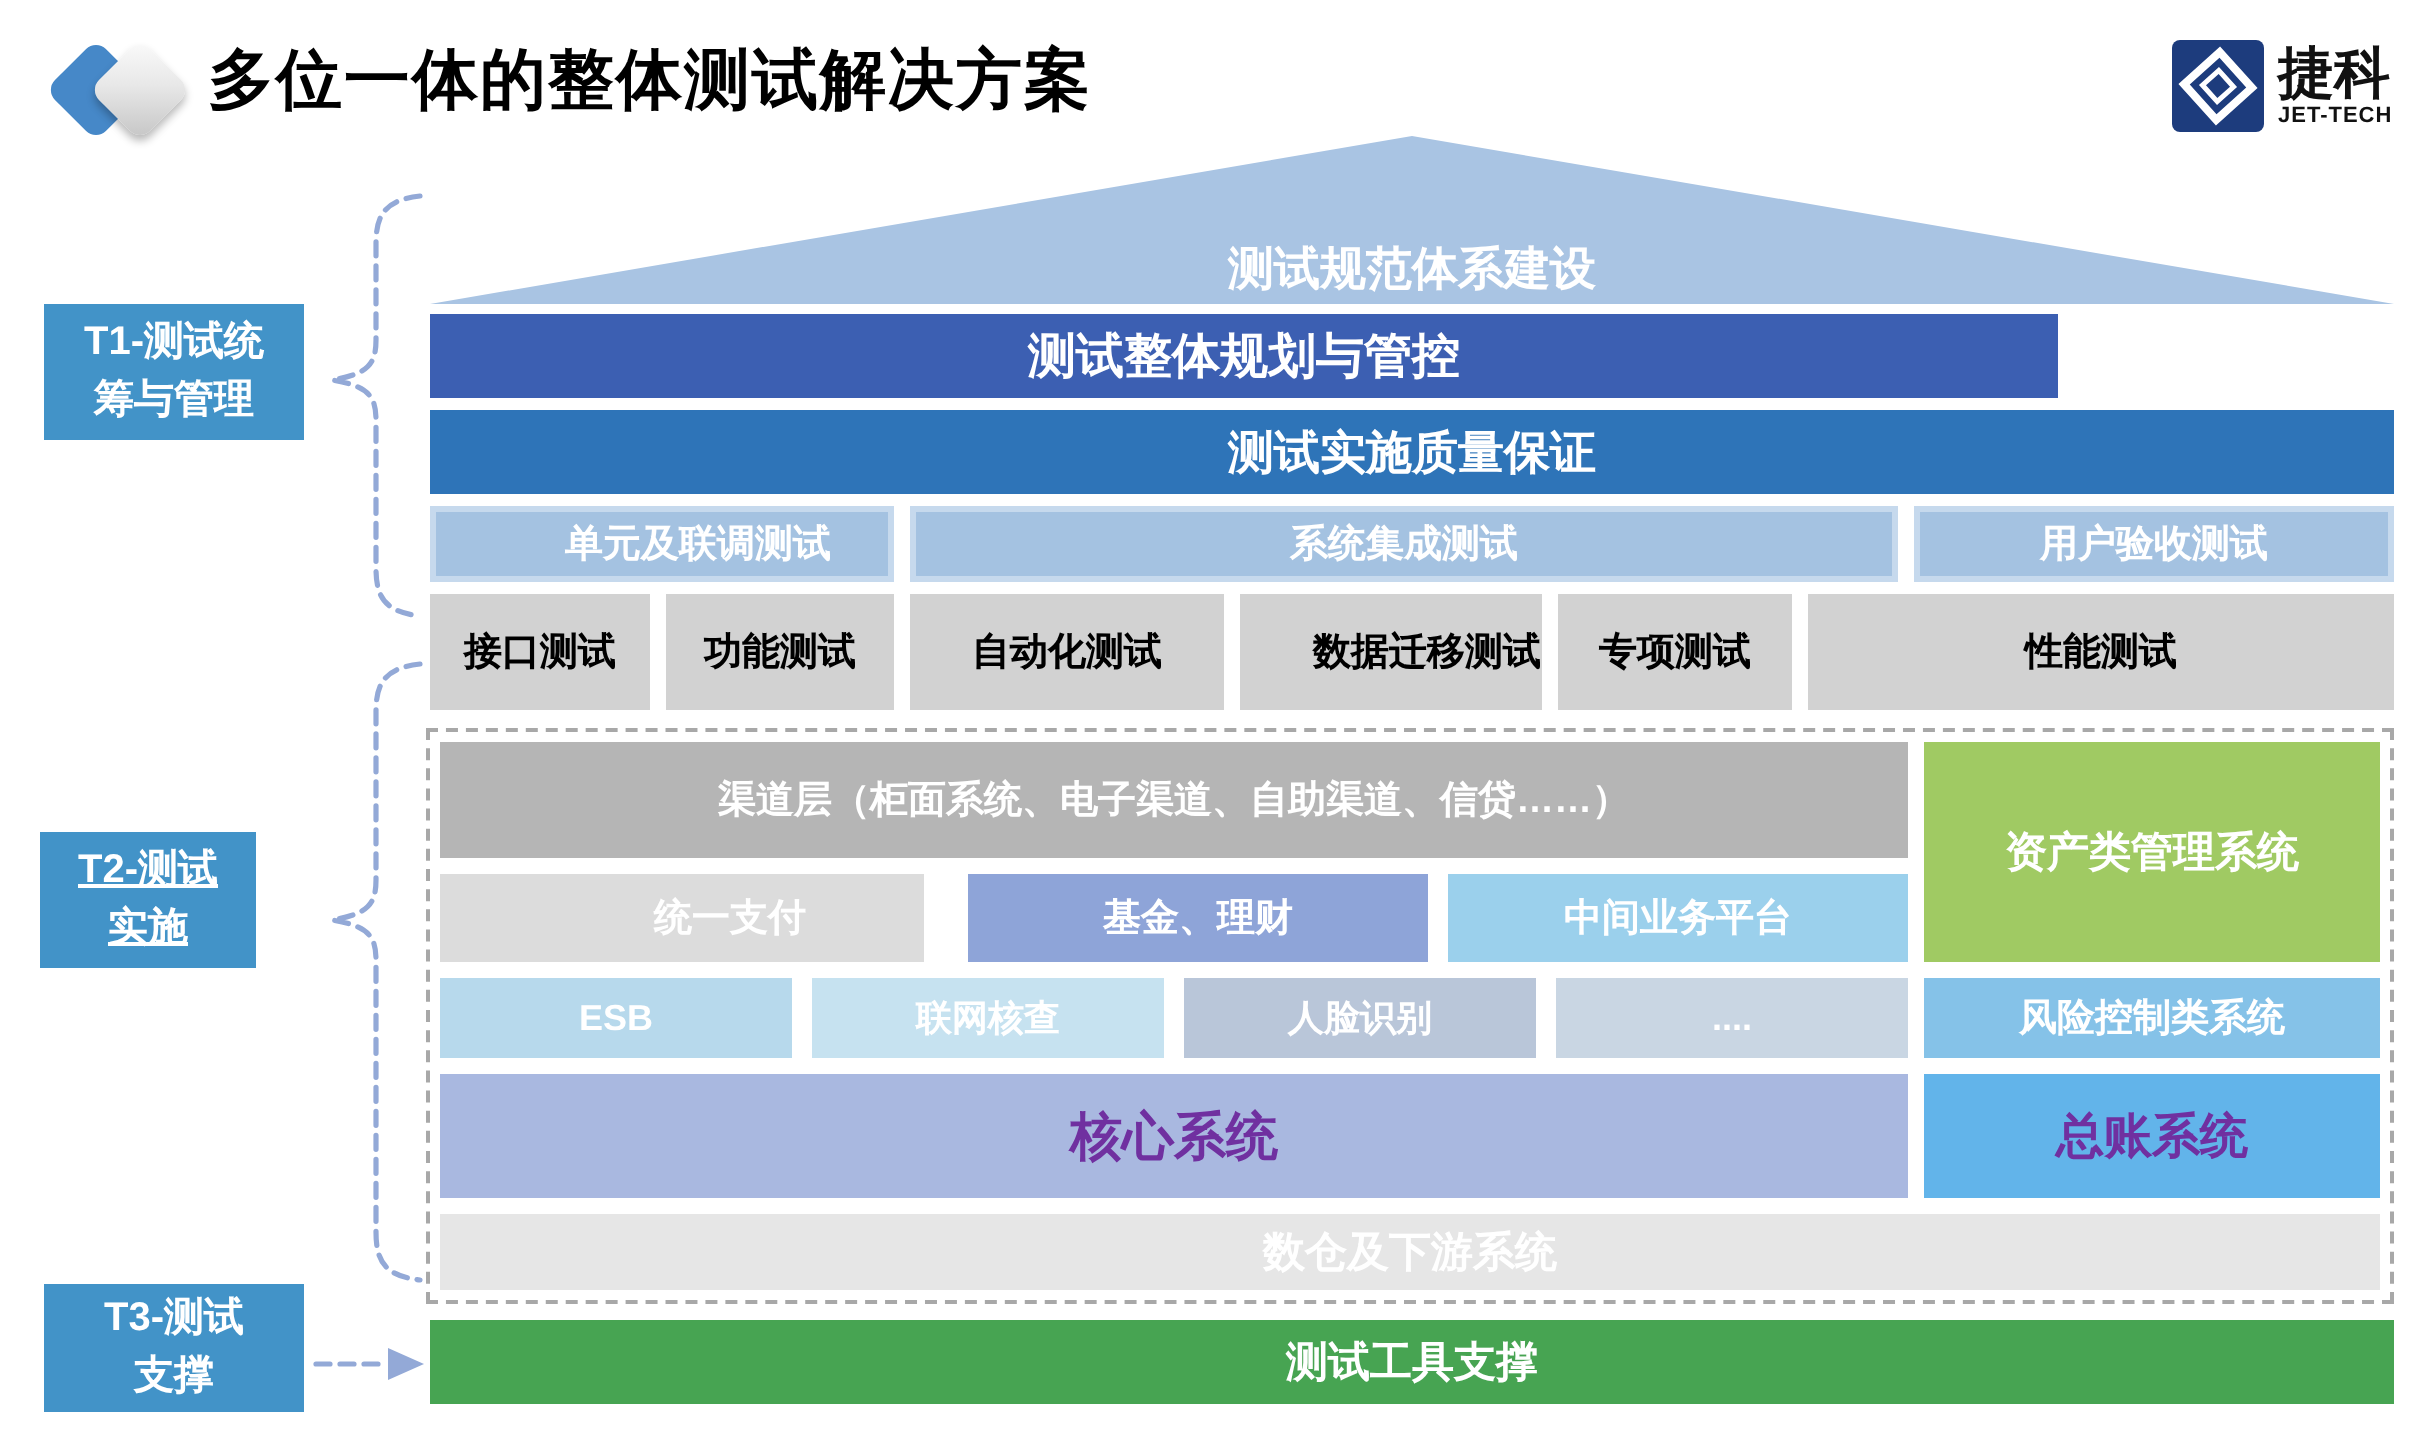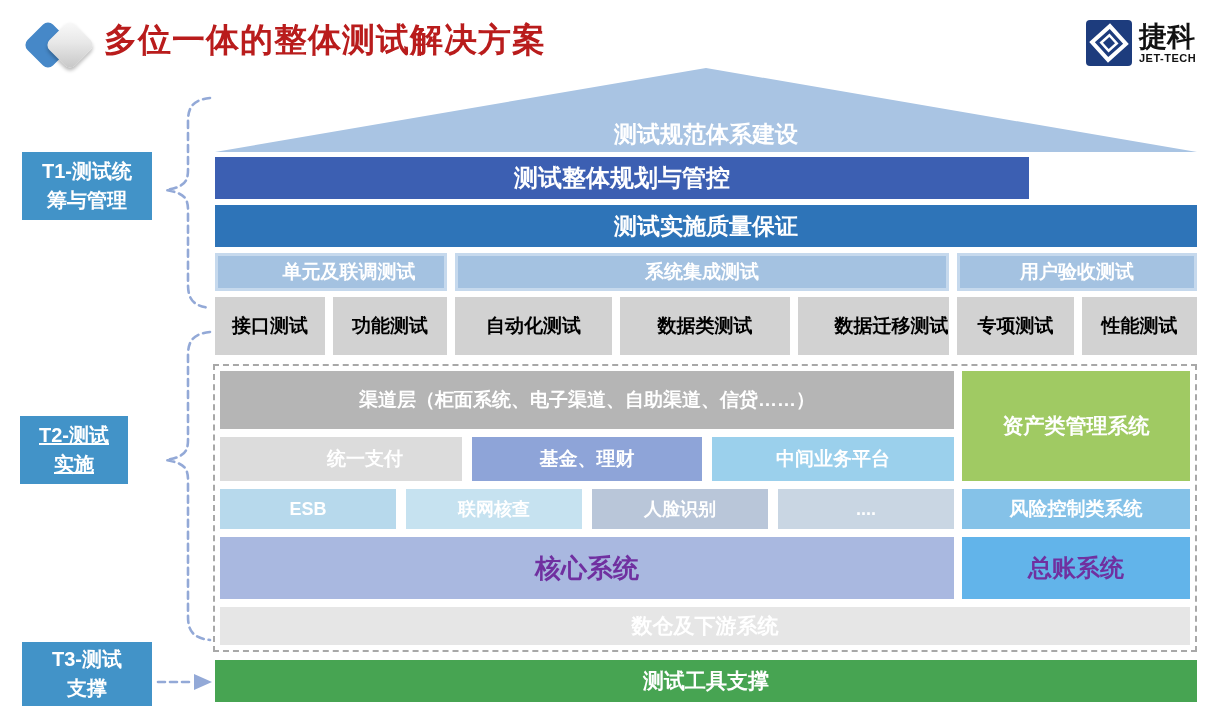--- a/index.html
+++ b/index.html
@@ -3,21 +3,21 @@
 <meta charset="utf-8">
 <style>
   html,body{margin:0;padding:0;background:#fff;}
   #stage{position:relative;width:1212px;height:720px;background:#fff;
          font-family:"Liberation Sans","DejaVu Sans",sans-serif;overflow:hidden;}
   .abs{position:absolute;}
   .bx{display:flex;align-items:center;justify-content:center;
       font-weight:bold;color:#fff;box-sizing:border-box;text-align:center;}
 
   
-  .title{left:104px;top:18px;font-size:33px;font-weight:bold;color:#b91c1c;letter-spacing:1px;}
+  .title{left:104px;top:18px;font-size:33px;font-weight:bold;color:#000000;letter-spacing:1px;}
   .hd-icon{left:28px;top:14px;width:76px;height:64px;}
   .dmd{position:absolute;width:36px;height:36px;border-radius:7px;top:13px;}
   .dmd-blue{left:2px;background:#4688c8;transform:rotate(45deg);}
   .dmd-gray{left:24px;background:linear-gradient(135deg,#fbfbfb 0%,#e8e8e8 45%,#c4c4c4 100%);
             transform:rotate(45deg);box-shadow:2px 2px 4px rgba(0,0,0,.28);}
 
   
   .logo{left:1086px;top:20px;display:flex;align-items:center;gap:7px;}
   .logo-mark{width:46px;height:46px;background:#1d3c7d;border-radius:4px;position:relative;flex:0 0 auto;}
   .logo-text{display:flex;flex-direction:column;line-height:1;}
@@ -123,32 +123,31 @@
   <div class="abs row3">
     <div class="bx lvl" style="flex:0 0 232px;padding-left:36px;">单元及联调测试</div>
     <div class="bx lvl" style="flex:0 0 494px;">系统集成测试</div>
     <div class="bx lvl" style="flex:1;">用户验收测试</div>
   </div>
 
   <div class="abs row4">
     <div class="bx typ" style="flex:0 0 110px;">接口测试</div>
     <div class="bx typ" style="flex:0 0 114px;">功能测试</div>
     <div class="bx typ" style="flex:0 0 157px;">自动化测试</div>
-    <div class="bx typ" style="flex:0 0 170px;">数据类测试</div>
     <div class="bx typ" style="flex:0 0 151px;padding-left:36px;">数据迁移测试</div>
     <div class="bx typ" style="flex:0 0 117px;">专项测试</div>
     <div class="bx typ" style="flex:1;">性能测试</div>
   </div>
 
   <div class="abs t2box">
     <div class="bx channel">渠道层（柜面系统、电子渠道、自助渠道、信贷……）</div>
     <div class="bx asset">资产类管理系统</div>
     <div class="midrow">
       <div class="bx pay" style="flex:0 0 242px;">统一支付</div>
-      <div class="bx fund" style="flex:0 0 230px;">基金、理财</div>
+      <div class="bx fund" style="flex:0 0 230px;margin-left:12px;">基金、理财</div>
       <div class="bx mid" style="flex:1;">中间业务平台</div>
     </div>
     <div class="svcrow">
       <div class="bx esb" style="flex:1;">ESB</div>
       <div class="bx netchk" style="flex:1;">联网核查</div>
       <div class="bx face" style="flex:1;">人脸识别</div>
       <div class="bx more" style="flex:1;">....</div>
     </div>
     <div class="bx risk">风险控制类系统</div>
     <div class="bx core">核心系统</div>

